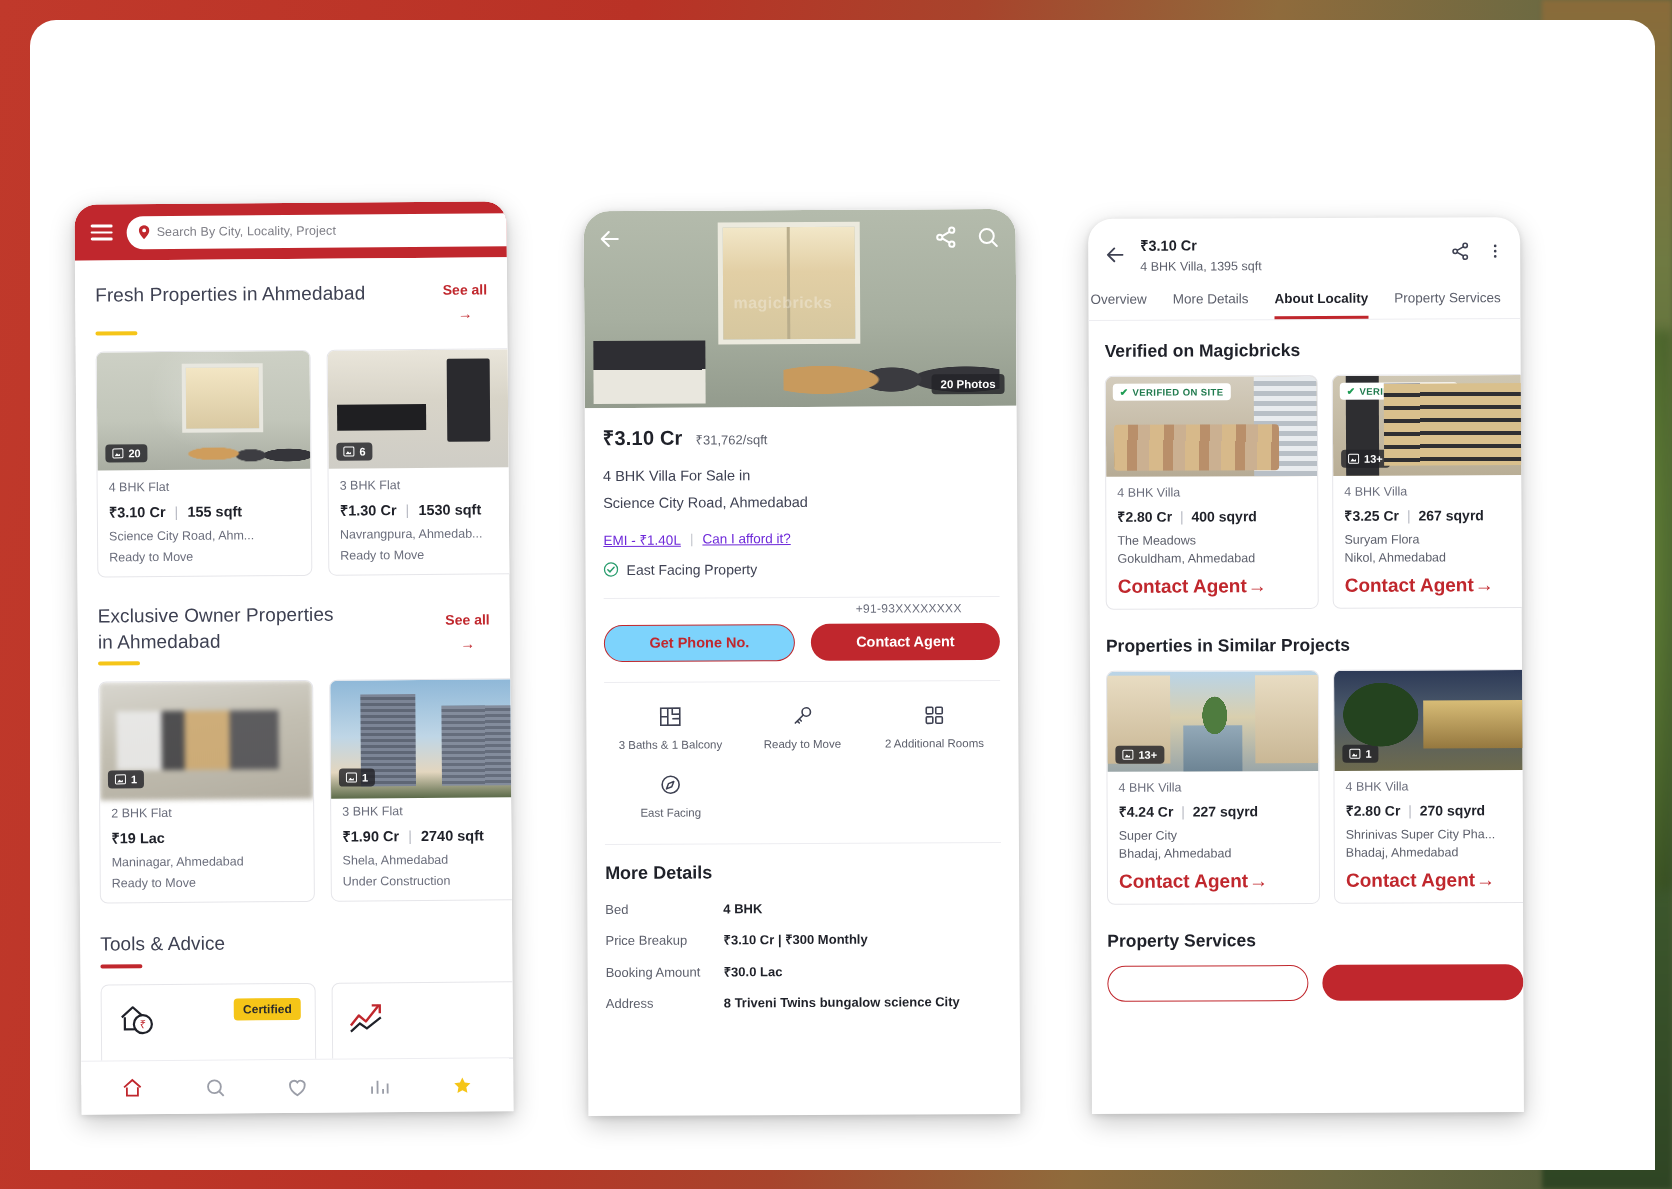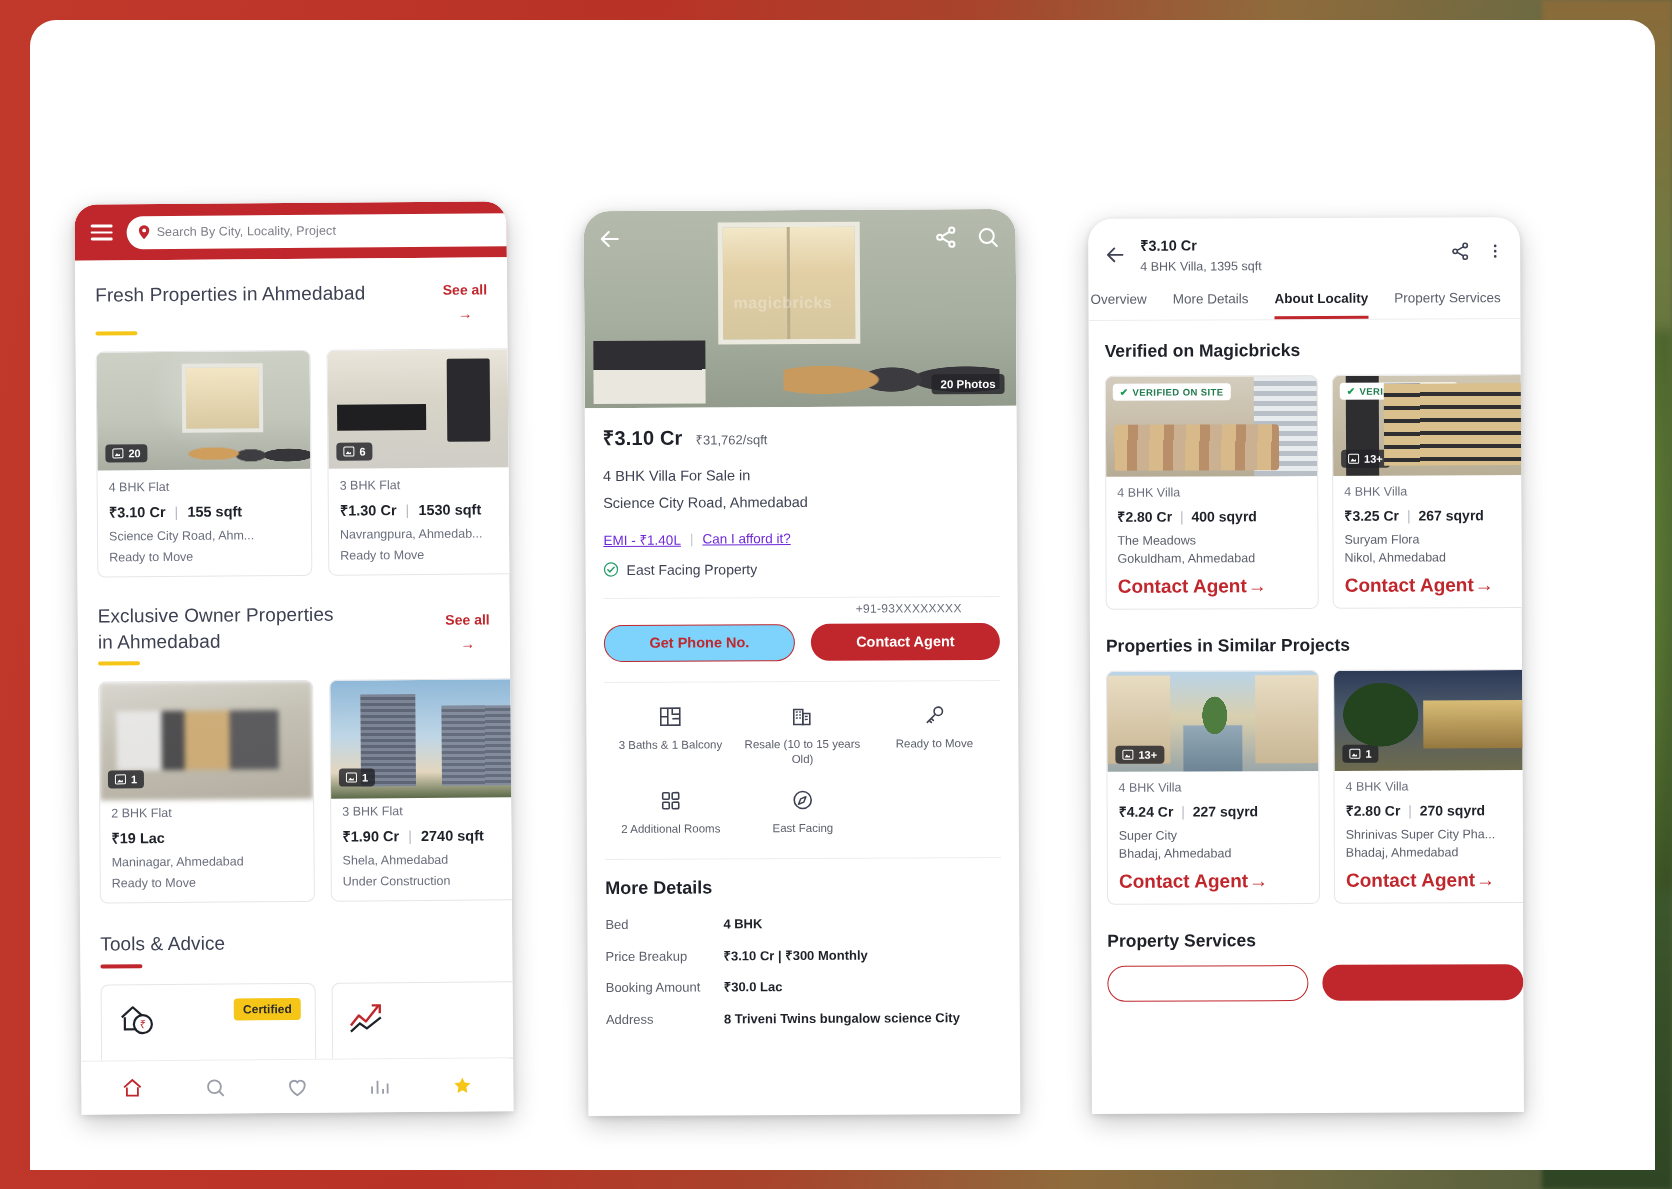--- a/index.html
+++ b/index.html
@@ -510,28 +510,20 @@
       <div class="amen-grid">
         <div class="amen">
           <svg width="24" height="24" viewBox="0 0 24 24">
             <rect x="2.5" y="3.5" width="19" height="17" fill="none" stroke="#3e4152" stroke-width="1.6"></rect>
             <path d="M2.5 12h7V3.5M9.5 12v8.5M14 3.5v6h7.5M14 14h7.5" stroke="#3e4152" stroke-width="1.6" fill="none"></path>
           </svg>
           <span class="amen-lbl">3 Baths &amp; 1 Balcony</span>
         </div>
         <div class="amen">
           <svg width="24" height="24" viewBox="0 0 24 24">
-            <rect x="3.5" y="5.5" width="9" height="15" fill="none" stroke="#3e4152" stroke-width="1.6"></rect>
-            <rect x="12.5" y="9.5" width="7" height="11" fill="none" stroke="#3e4152" stroke-width="1.6"></rect>
-            <path d="M5.5 8h2M9 8h1.6M5.5 11h2M9 11h1.6M5.5 14h2M9 14h1.6M14.5 12.5h3M14.5 15.5h3" stroke="#3e4152" stroke-width="1.3"></path>
-          </svg>
-          <span class="amen-lbl">Resale (10 to 15 years Old)</span>
-        </div>
-        <div class="amen">
-          <svg width="24" height="24" viewBox="0 0 24 24">
             <circle cx="16" cy="8" r="4.2" fill="none" stroke="#3e4152" stroke-width="1.6"></circle>
             <path d="M13 11L5 19M7 17l2 2M9 15l2 2" stroke="#3e4152" stroke-width="1.6" stroke-linecap="round"></path>
           </svg>
           <span class="amen-lbl">Ready to Move</span>
         </div>
         <div class="amen">
           <svg width="24" height="24" viewBox="0 0 24 24">
             <rect x="4" y="4" width="6.5" height="6.5" rx="1" fill="none" stroke="#3e4152" stroke-width="1.6"></rect>
             <rect x="13.5" y="4" width="6.5" height="6.5" rx="1" fill="none" stroke="#3e4152" stroke-width="1.6"></rect>
             <rect x="4" y="13.5" width="6.5" height="6.5" rx="1" fill="none" stroke="#3e4152" stroke-width="1.6"></rect>

